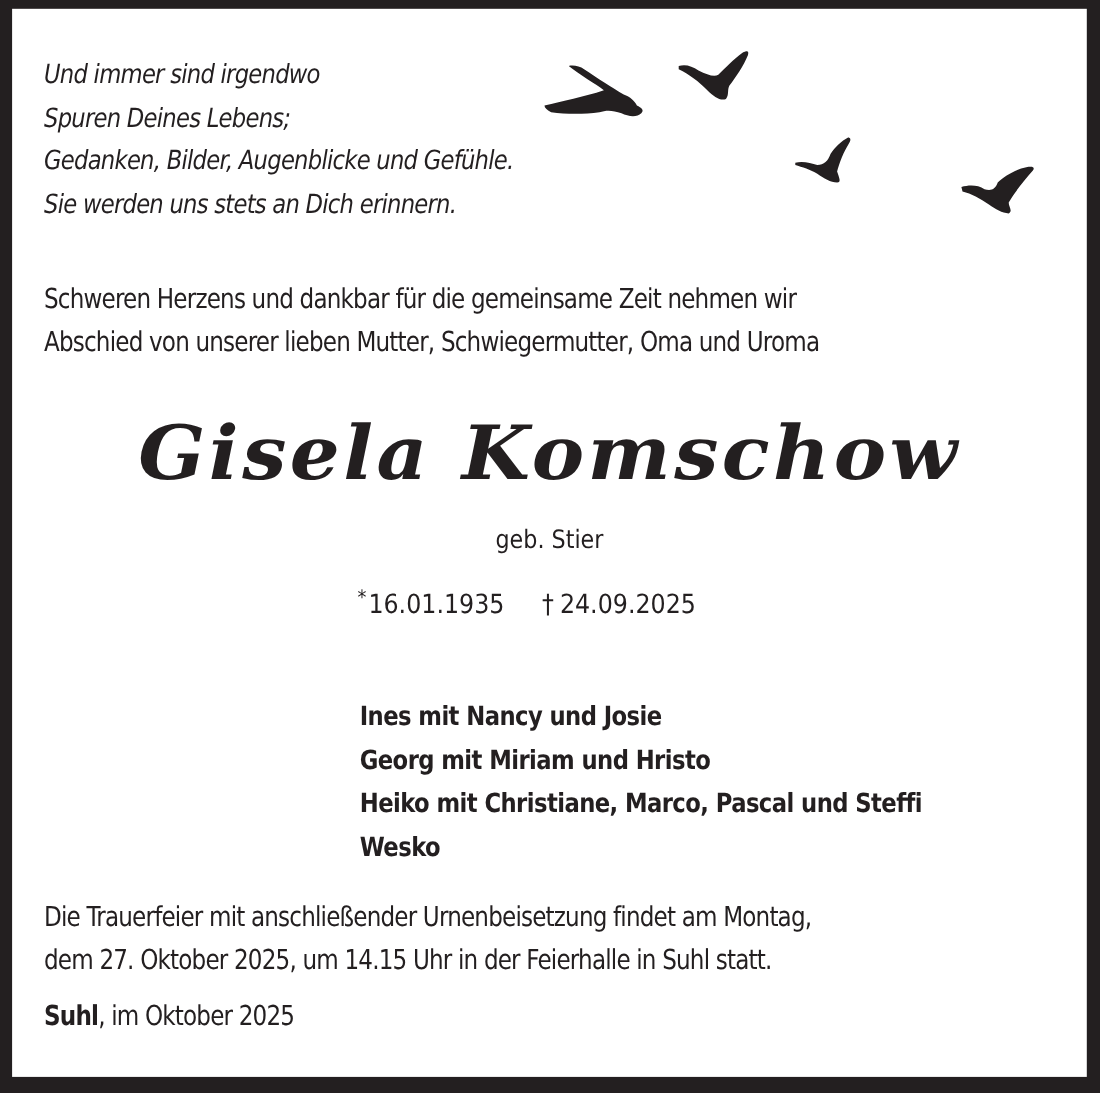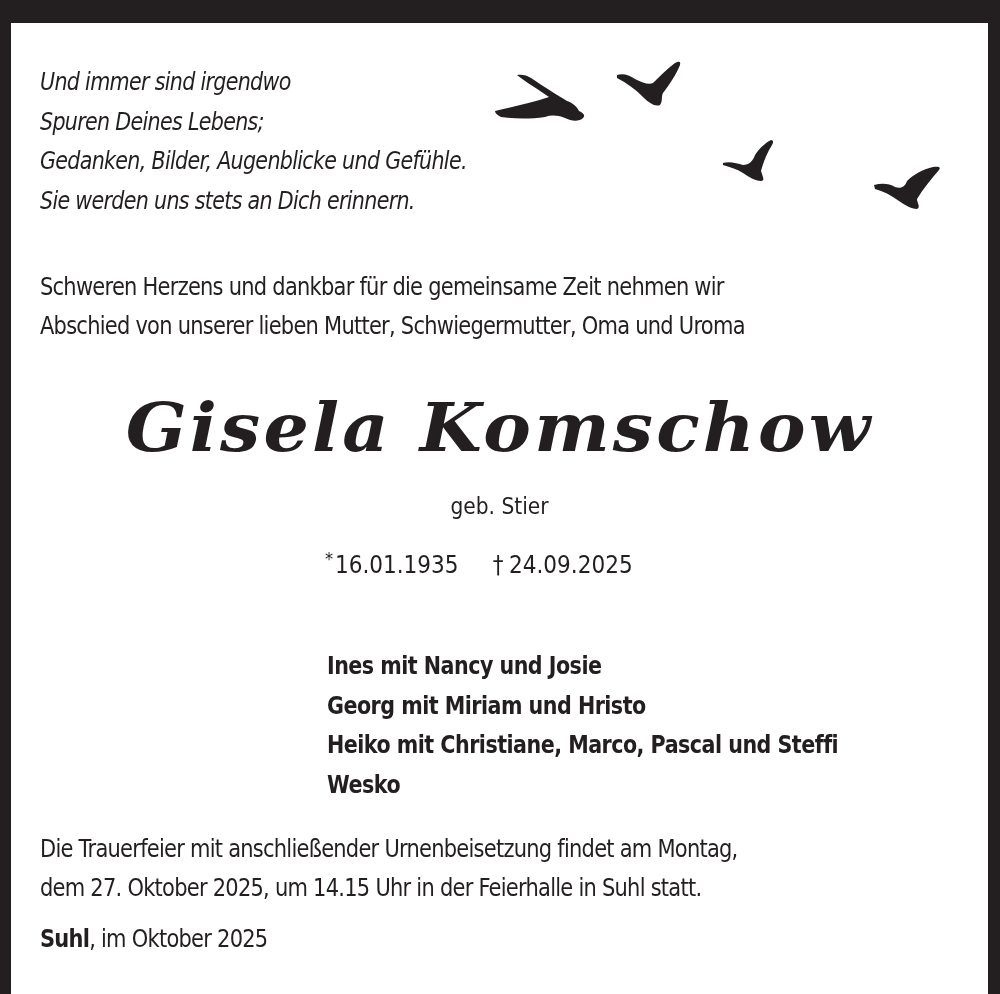--- a/index.html
+++ b/index.html
@@ -6,21 +6,21 @@
     body {
       width: 1000px; height: 994px;
       background: #231f20;
       position: relative;
       overflow: hidden;
       font-family: "Liberation Sans", sans-serif;
       color: #231f20;
     }
     .card {
       position: absolute;
-      left: 11px; top: 23px;
+      left: 11px; top: 8px;
       width: 977px; height: 971px;
       background: #ffffff;
     }
     .poem {
       position: absolute;
       left: 29px; top: 40px;
       font-family: "DejaVu Sans", sans-serif;
       font-style: italic;
       font-size: 24px;
       line-height: 39.5px;

